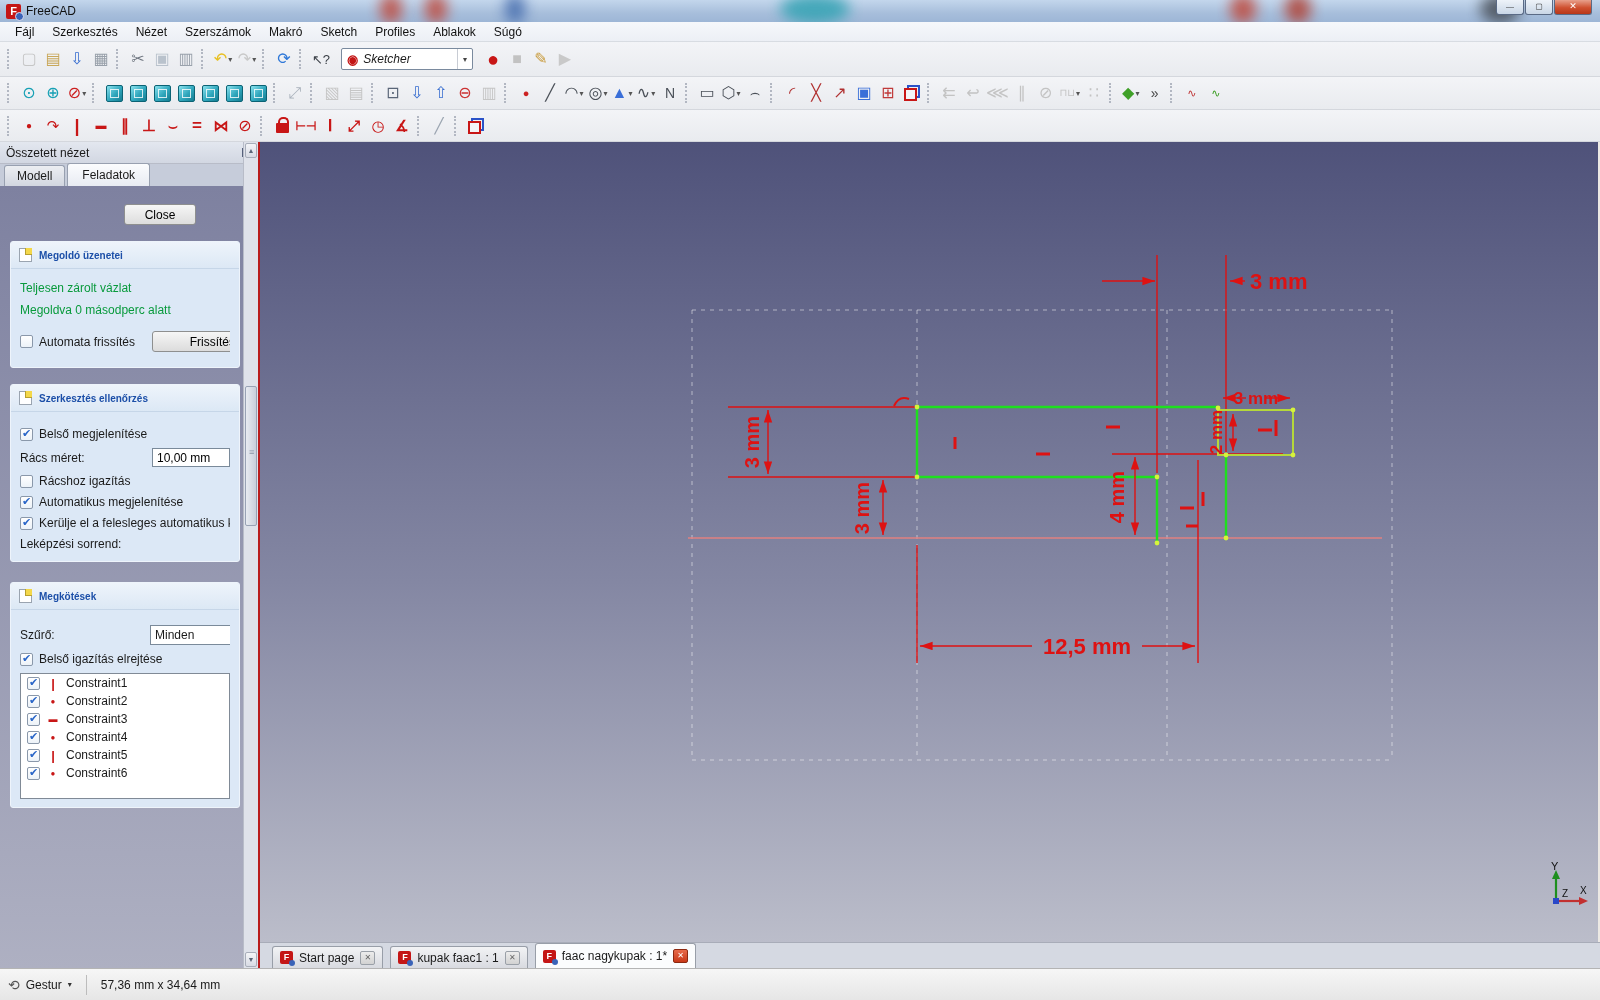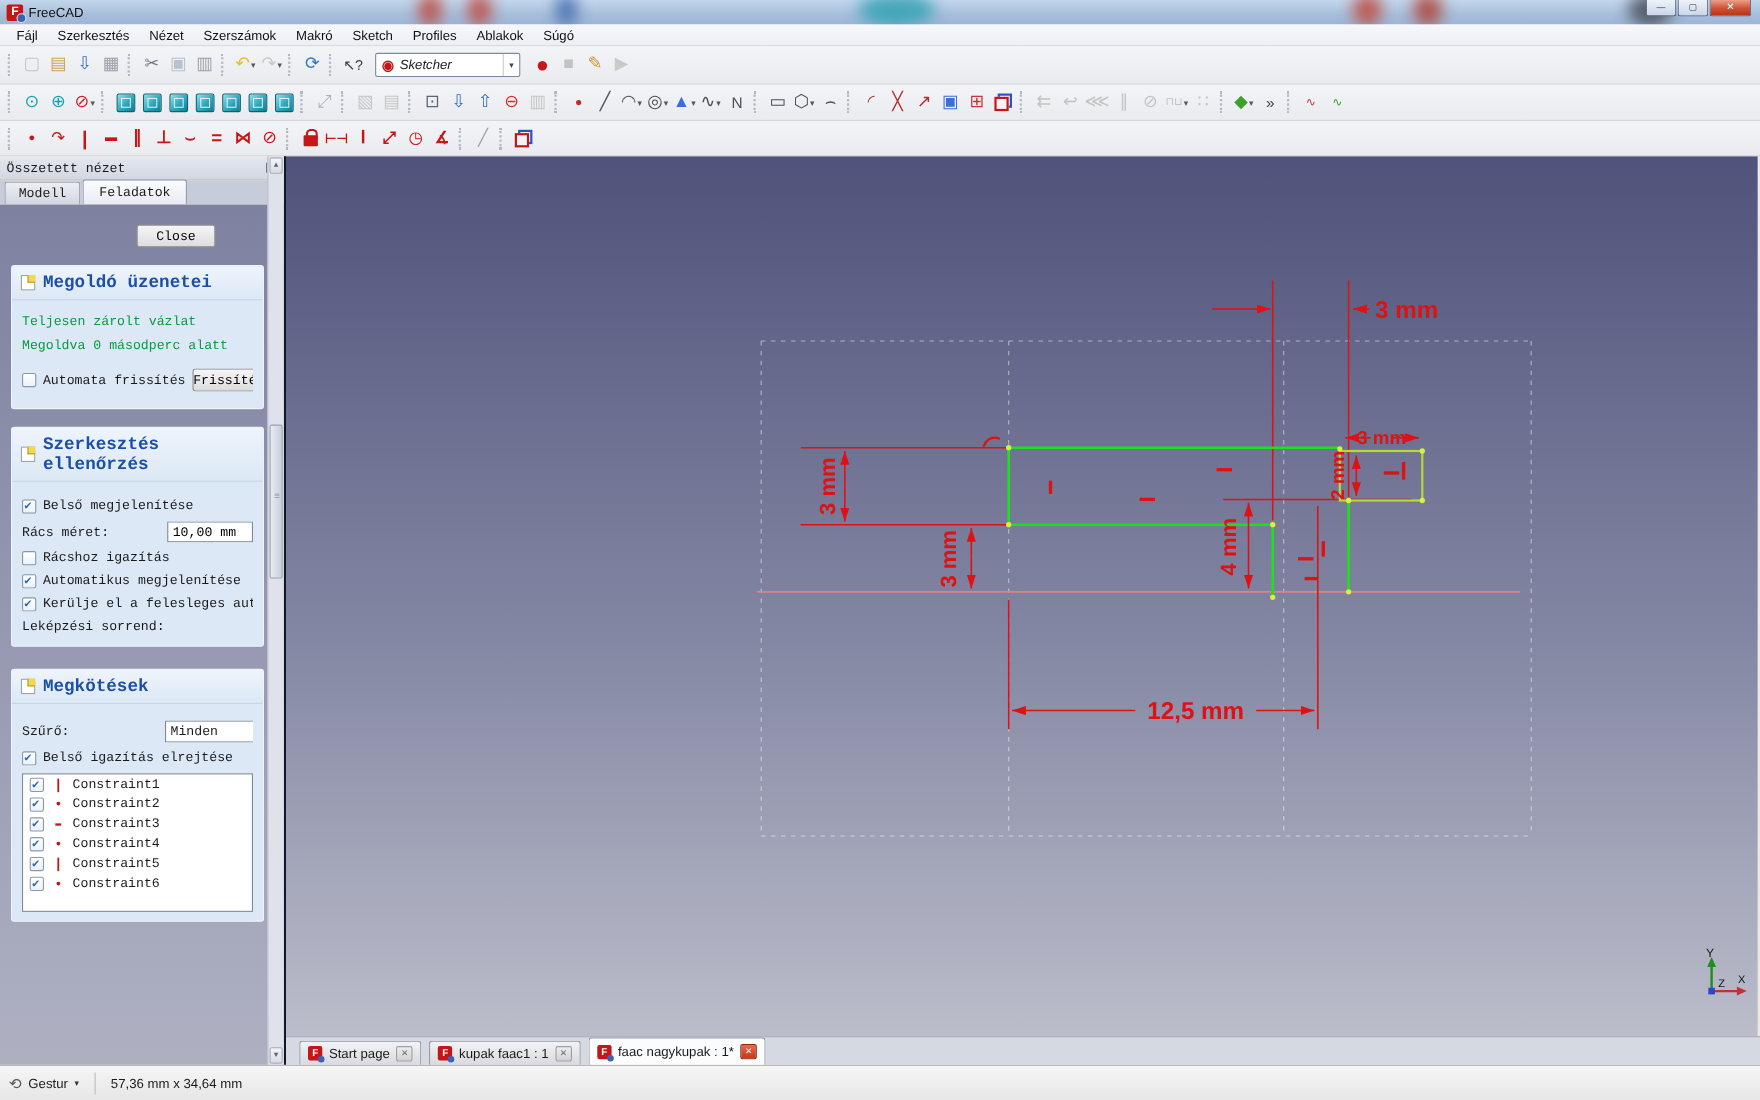--- a/index.html
+++ b/index.html
@@ -37,35 +37,35 @@
   .dualsq::after { content:""; position:absolute; left:0; bottom:0; width:9px; height:9px; border:2px solid #c81616; background:#f3f4f7; }
   .wbcombo { display:flex; align-items:center; gap:5px; background:#fff; border:1px solid #7a8a9e; border-radius:2px; height:22px; padding:0 5px; margin:0 8px; width:132px; }
   .wbcombo .wbi { color:#c41616; font-size:13px; font-weight:bold; }
   .wbcombo .lbl { flex:1; font-size:12px;font-style:italic; }
   .wbcombo .ar { font-size:8px; color:#444; border-left:1px solid #c8ccd4; padding-left:5px; height:100%; display:flex; align-items:center; }
 
   
   .main { display:flex; height:826px; }
 
   
-  .sidepanel { width:260px; background:#fef9c3; border-right:2px solid #0f172a; display:flex; flex-direction:column; position:relative;font-family:Liberation Mono, monospace; }
+  .sidepanel { width:260px; background:#fef9c3; border-right:2px solid #b91c1c; display:flex; flex-direction:column; position:relative; }
   .sp-title { height:22px; background:linear-gradient(#e3e7ef,#d2d7e2); border-bottom:1px solid #b8bcc8; display:flex; align-items:center; padding:0 6px; font-size:12px; }
   .sp-title .t { flex:1; }
   .dock-ic { width:10px; height:9px; border:1px solid #55607a; position:relative; }
   .dock-ic::after { content:""; position:absolute; left:2px; top:-4px; width:7px; height:6px; border:1px solid #55607a; background:#e3e7ef; }
   .sp-tabs { height:22px; background:#c6ccda; display:flex; align-items:flex-end; padding-left:4px; gap:2px; }
   .sp-tab { padding:3px 12px 3px; font-size:12px; border:1px solid #98a0b0; border-bottom:none; border-radius:3px 3px 0 0; background:linear-gradient(#eceef2,#d2d6e0); }
   .sp-tab.active { background:linear-gradient(#fbfcfe,#e8ebf2); padding:4px 14px; }
   .sp-body { flex:1; background:linear-gradient(#7e81a0,#9а9db6 50%,#aeb0c2); background:linear-gradient(#7e81a0,#aeb0c2); overflow:hidden; position:relative; padding-right:16px; }
   .close-btn { display:block; margin:18px 46px 16px auto; width:72px; height:21px; font-size:12px; font-family:inherit; background:linear-gradient(#f6f6f6,#dddddd); border:1px solid #8e8f8f; border-radius:3px; }
   .sect { margin:10px 2px 12px 10px; background:#dce8f6; border:1px solid #eef4fb; border-radius:3px; overflow:hidden; }
   .sect-h { display:flex; align-items:center; gap:7px; padding:6px 8px; background:linear-gradient(#eef4fb,#dce8f5); border-bottom:1px solid #c6d6e8; }
   .note-ic { width:13px; height:14px; background:#fff; border:1px solid #9aa4b0; position:relative; flex:none; }
   .note-ic::after { content:""; position:absolute; right:-1px; top:-1px; width:6px; height:6px; background:#f4d84a; border-left:1px solid #b8a030; border-bottom:1px solid #b8a030; }
-  .sect-h .st { color:#1c4fa8; font-weight:bold; font-size:16px; }
+  .sect-h .st { color:#1c4fa8; font-weight:bold; font-size:10px; }
   .sect-b { padding:8px 9px; }
   .gline { color:#089a3c; margin:4px 0 8px; font-size:12px; }
   .prow { display:flex; align-items:center; gap:6px; margin:7px 0; white-space:nowrap; overflow:hidden; }
   .cb { width:13px; height:13px; background:linear-gradient(#fff,#ecf2f8); border:1px solid #8a98aa; border-radius:2px; flex:none; position:relative; }
   .cb.on::after { content:"✔"; position:absolute; left:1px; top:-2px; color:#2a66c8; font-size:11px; }
   .btn { font-family:inherit; font-size:12px; background:linear-gradient(#f6f6f6,#dcdcdc); border:1px solid #8e8f8f; border-radius:3px; height:21px; }
   .btn.frissit { margin-left:auto; width:92px; margin-right:-14px; text-align:right; padding-right:8px; }
   .inp { font-family:inherit; font-size:12px; border:1px solid #7a8a9a; background:#fff; height:19px; padding:0 4px; }
   .listbox { background:#fff; border:1px solid #808a96; margin-top:3px; }
   .lb-item { padding:2px 7px; font-size:12px; }

